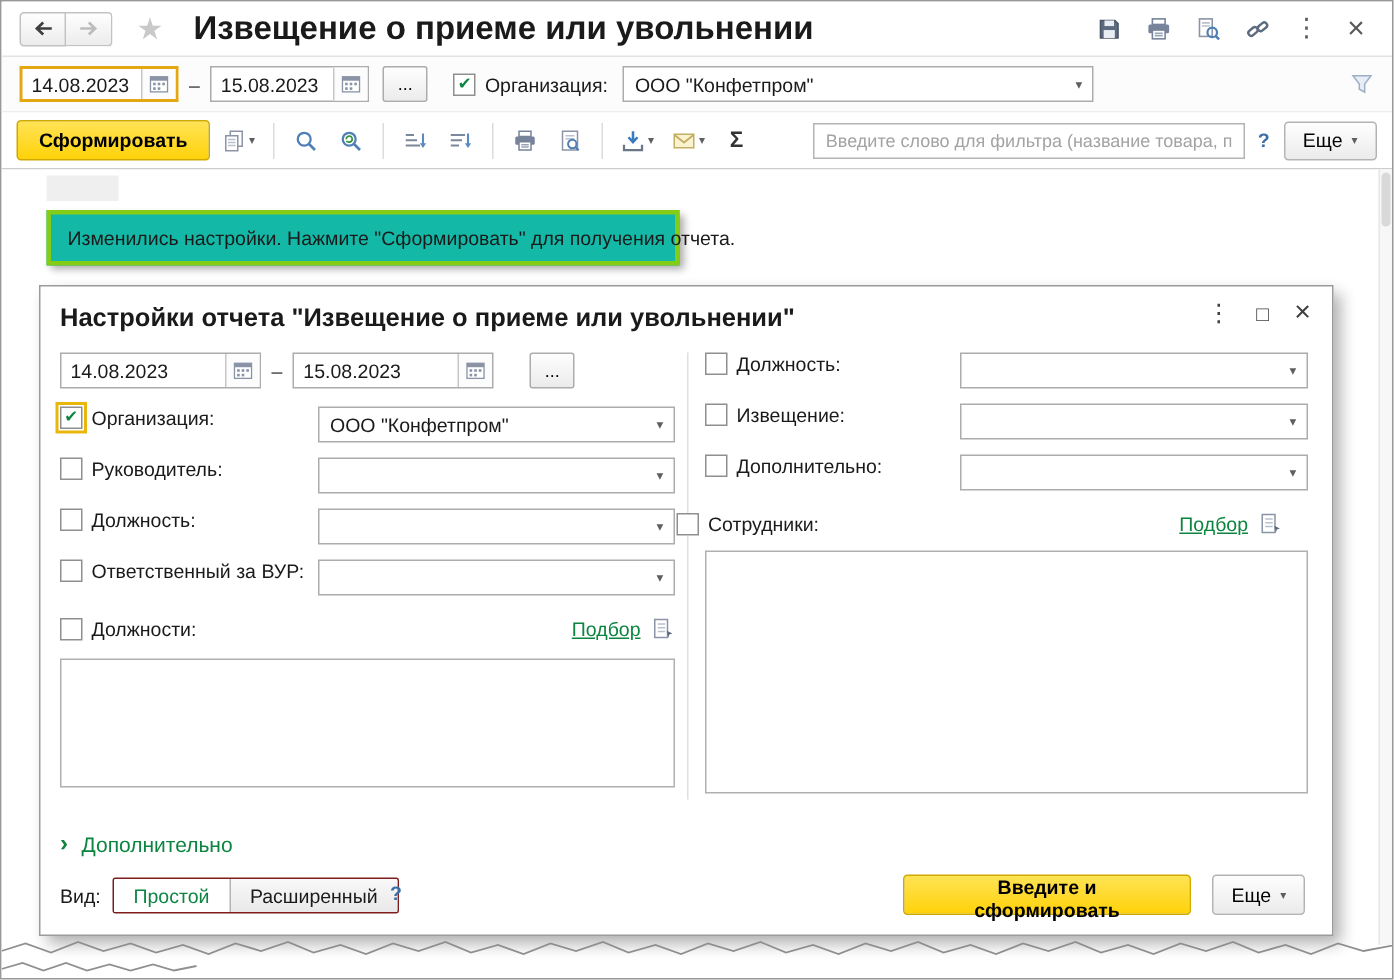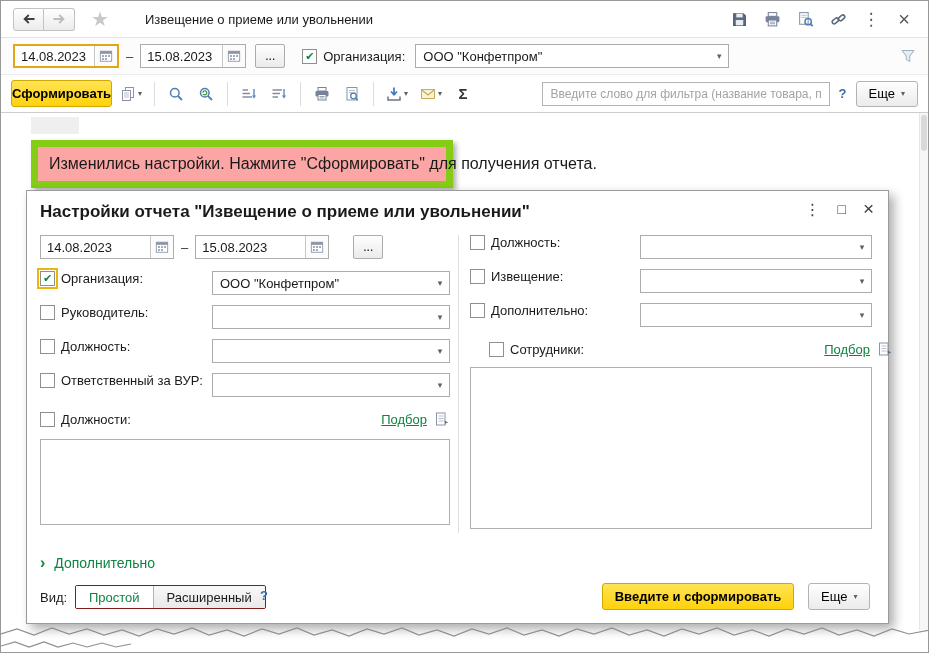--- a/index.html
+++ b/index.html
@@ -7,21 +7,21 @@
   body{font-family:"Liberation Sans","DejaVu Sans",sans-serif;font-size:13px;color:#1a1a1a;background:#fff}
   .window{position:absolute;left:0;top:0;width:929px;height:653px;border:1px solid #989898;background:#fff;overflow:hidden}
 
   
   .titlebar{position:absolute;left:0;top:0;right:0;height:37px;background:#fff;border-bottom:1px solid #e2e2e2;display:flex;align-items:center;padding:0 12px}
   .navgroup{display:flex}
   .nav-btn{width:31px;height:23px;background:linear-gradient(#fefefe,#ececec);border:1px solid #c2c2c2;display:flex;align-items:center;justify-content:center;cursor:pointer}
   .nav-btn.first{border-radius:3px 0 0 3px}
   .nav-btn.second{border-left:none;border-radius:0 3px 3px 0}
   .star{font-size:20px;color:#c9c9c9;margin-left:16px;cursor:pointer}
-  .title{font-size:13px;font-weight:400;margin-left:36px;white-space:nowrap}
+  .title{font-size:22px;font-weight:700;margin-left:20px;white-space:nowrap}
   .tb-right{margin-left:auto;display:flex;align-items:center;gap:9px}
   .tb-icon{width:24px;height:24px;display:flex;align-items:center;justify-content:center;background:none;border:none;cursor:pointer;color:#4f4f4f;font-family:inherit}
   .glyph-dots{font-size:17px;color:#5a5a5a}
   .glyph-close{font-size:20px;color:#5a5a5a}
 
   
   .filterbar{position:absolute;left:0;top:37px;right:0;height:37px;background:#fcfcfc;border-bottom:1px solid #ececec;display:flex;align-items:center;padding:0 12px}
   .datefield{display:flex;align-items:center;height:24px;border:1px solid #acacac;background:#fff;cursor:text}
   .datefield .dval{flex:1;padding:0 6px;font-size:13px;white-space:nowrap}
   .calbtn{width:23px;align-self:stretch;border-left:1px solid #c6c6c6;display:flex;align-items:center;justify-content:center;background:#fcfcfc;cursor:pointer}
@@ -33,35 +33,35 @@
   .cb.focused{outline:2px solid #e9b60c;outline-offset:1px}
   .lbl{margin:0 6px;white-space:nowrap}
   .combo{display:flex;align-items:center;height:24px;border:1px solid #acacac;background:#fff;cursor:pointer}
   .combo .val{flex:1;padding:0 7px;font-size:13px;white-space:nowrap;overflow:hidden}
   .combo .arr{width:18px;text-align:center;color:#5f5f5f;font-size:9px;flex:none}
   .org-combo{width:314px;margin-left:4px}
   .funnel{margin-left:auto;cursor:pointer;display:flex}
 
   
   .toolbar{position:absolute;left:0;top:74px;right:0;height:38px;background:#fff;border-bottom:1px solid #cdcdcd;display:flex;align-items:center;padding:0 10px;gap:4px}
-  .btn-yellow{height:27px;padding:0 0;background:linear-gradient(#ffe355,#ffd20a);border:1px solid #cfa900;border-radius:3px;font-weight:700;font-size:13px;cursor:pointer;font-family:inherit}
+  .btn-yellow{height:27px;padding:0 14px;background:linear-gradient(#ffe355,#ffd20a);border:1px solid #cfa900;border-radius:3px;font-weight:700;font-size:13px;cursor:pointer;font-family:inherit}
   .btn{height:26px;padding:0 12px;background:linear-gradient(#fefefe,#ebebeb);border:1px solid #b3b3b3;border-radius:3px;font-size:13px;cursor:pointer;display:inline-flex;align-items:center;gap:6px;font-family:inherit}
   .red-annot{border:2px solid #f00000;border-radius:5px;padding:2px;margin-left:6px;display:inline-flex}
   .icon-btn{height:26px;min-width:26px;padding:0 3px;background:none;border:1px solid transparent;border-radius:3px;display:inline-flex;align-items:center;justify-content:center;gap:2px;cursor:pointer;font-family:inherit}
   .icon-btn .arr{font-size:8px;color:#5f5f5f}
   .sep{width:1px;height:24px;background:#dcdcdc;margin:0 4px;flex:none}
   .search{height:24px;width:288px;border:1px solid #b3b3b3;padding:0 8px;font-size:12px;font-family:inherit;margin-left:auto}
   .search::placeholder{color:#a3a3a3}
   .help{color:#3a6ea5;font-weight:700;font-size:13px;margin:0 5px;cursor:pointer;background:none;border:none;font-family:inherit}
   .sigma{font-size:15px;font-weight:700;color:#333}
 
   
   .workspace{position:absolute;left:0;top:112px;right:0;bottom:0;background:#fff}
   .stub{position:absolute;left:30px;top:4px;width:48px;height:17px;background:#efefef}
-  .notif{position:absolute;left:30px;top:27px;width:422px;background:#fca5a5;border:7px solid #84cc16;box-shadow:3px 3px 5px rgba(0,0,0,.32);padding:8px 11px;font-size:16px;white-space:nowrap}
+  .notif{position:absolute;left:30px;top:27px;width:422px;background:#14b8a6;border:3px solid #84cc16;box-shadow:3px 3px 5px rgba(0,0,0,.32);padding:8px 11px;font-size:13px;white-space:nowrap}
   .vscroll{position:absolute;top:0;right:0;width:9px;bottom:22px;background:#f7f7f7;border-left:1px solid #e6e6e6}
   .vthumb{position:absolute;left:1px;right:1px;top:2px;height:36px;background:#d9d9d9;border-radius:3px;cursor:pointer}
   .tear{position:absolute;left:0;bottom:0}
 
   
   .dialog{position:absolute;left:25px;top:77px;width:863px;height:434px;background:#fff;border:1px solid #9b9b9b;box-shadow:5px 5px 10px rgba(0,0,0,.32)}
   .dlg-title{position:absolute;left:13px;top:11px;font-size:17px;font-weight:600;white-space:nowrap}
   .dlg-controls{position:absolute;right:14px;top:7px;display:flex;gap:17px;align-items:center}
   .dlg-controls .c{background:none;border:none;cursor:pointer;color:#3f3f3f;font-family:inherit}
   .c-dots{font-size:16px}
@@ -412,21 +412,21 @@
 
       <div class="row" style="left:443px;top:112px">
         <span class="cb"></span>
         <span class="lbl">Дополнительно:</span>
       </div>
       <div class="combo" style="position:absolute;left:613px;top:112px;width:232px">
         <span class="val"></span>
         <span class="arr">▾</span>
       </div>
 
-      <div class="row" style="left:462px;top:150px;width:404px">
+      <div class="row" style="left:424px;top:150px;width:404px">
         <span class="cb"></span>
         <span class="lbl">Сотрудники:</span>
         <span class="spacer"></span>
         <a class="link">Подбор</a>
         <span class="pickicon">
           <svg width="16" height="16" viewBox="0 0 16 16">
               <rect x="2.5" y="2" width="8.5" height="12" fill="#fff" stroke="#8a94a6"></rect>
               <line x1="4.5" y1="5" x2="9.5" y2="5" stroke="#b9c0cc"></line>
               <line x1="4.5" y1="7.5" x2="9.5" y2="7.5" stroke="#b9c0cc"></line>
               <line x1="4.5" y1="10" x2="9.5" y2="10" stroke="#b9c0cc"></line>

